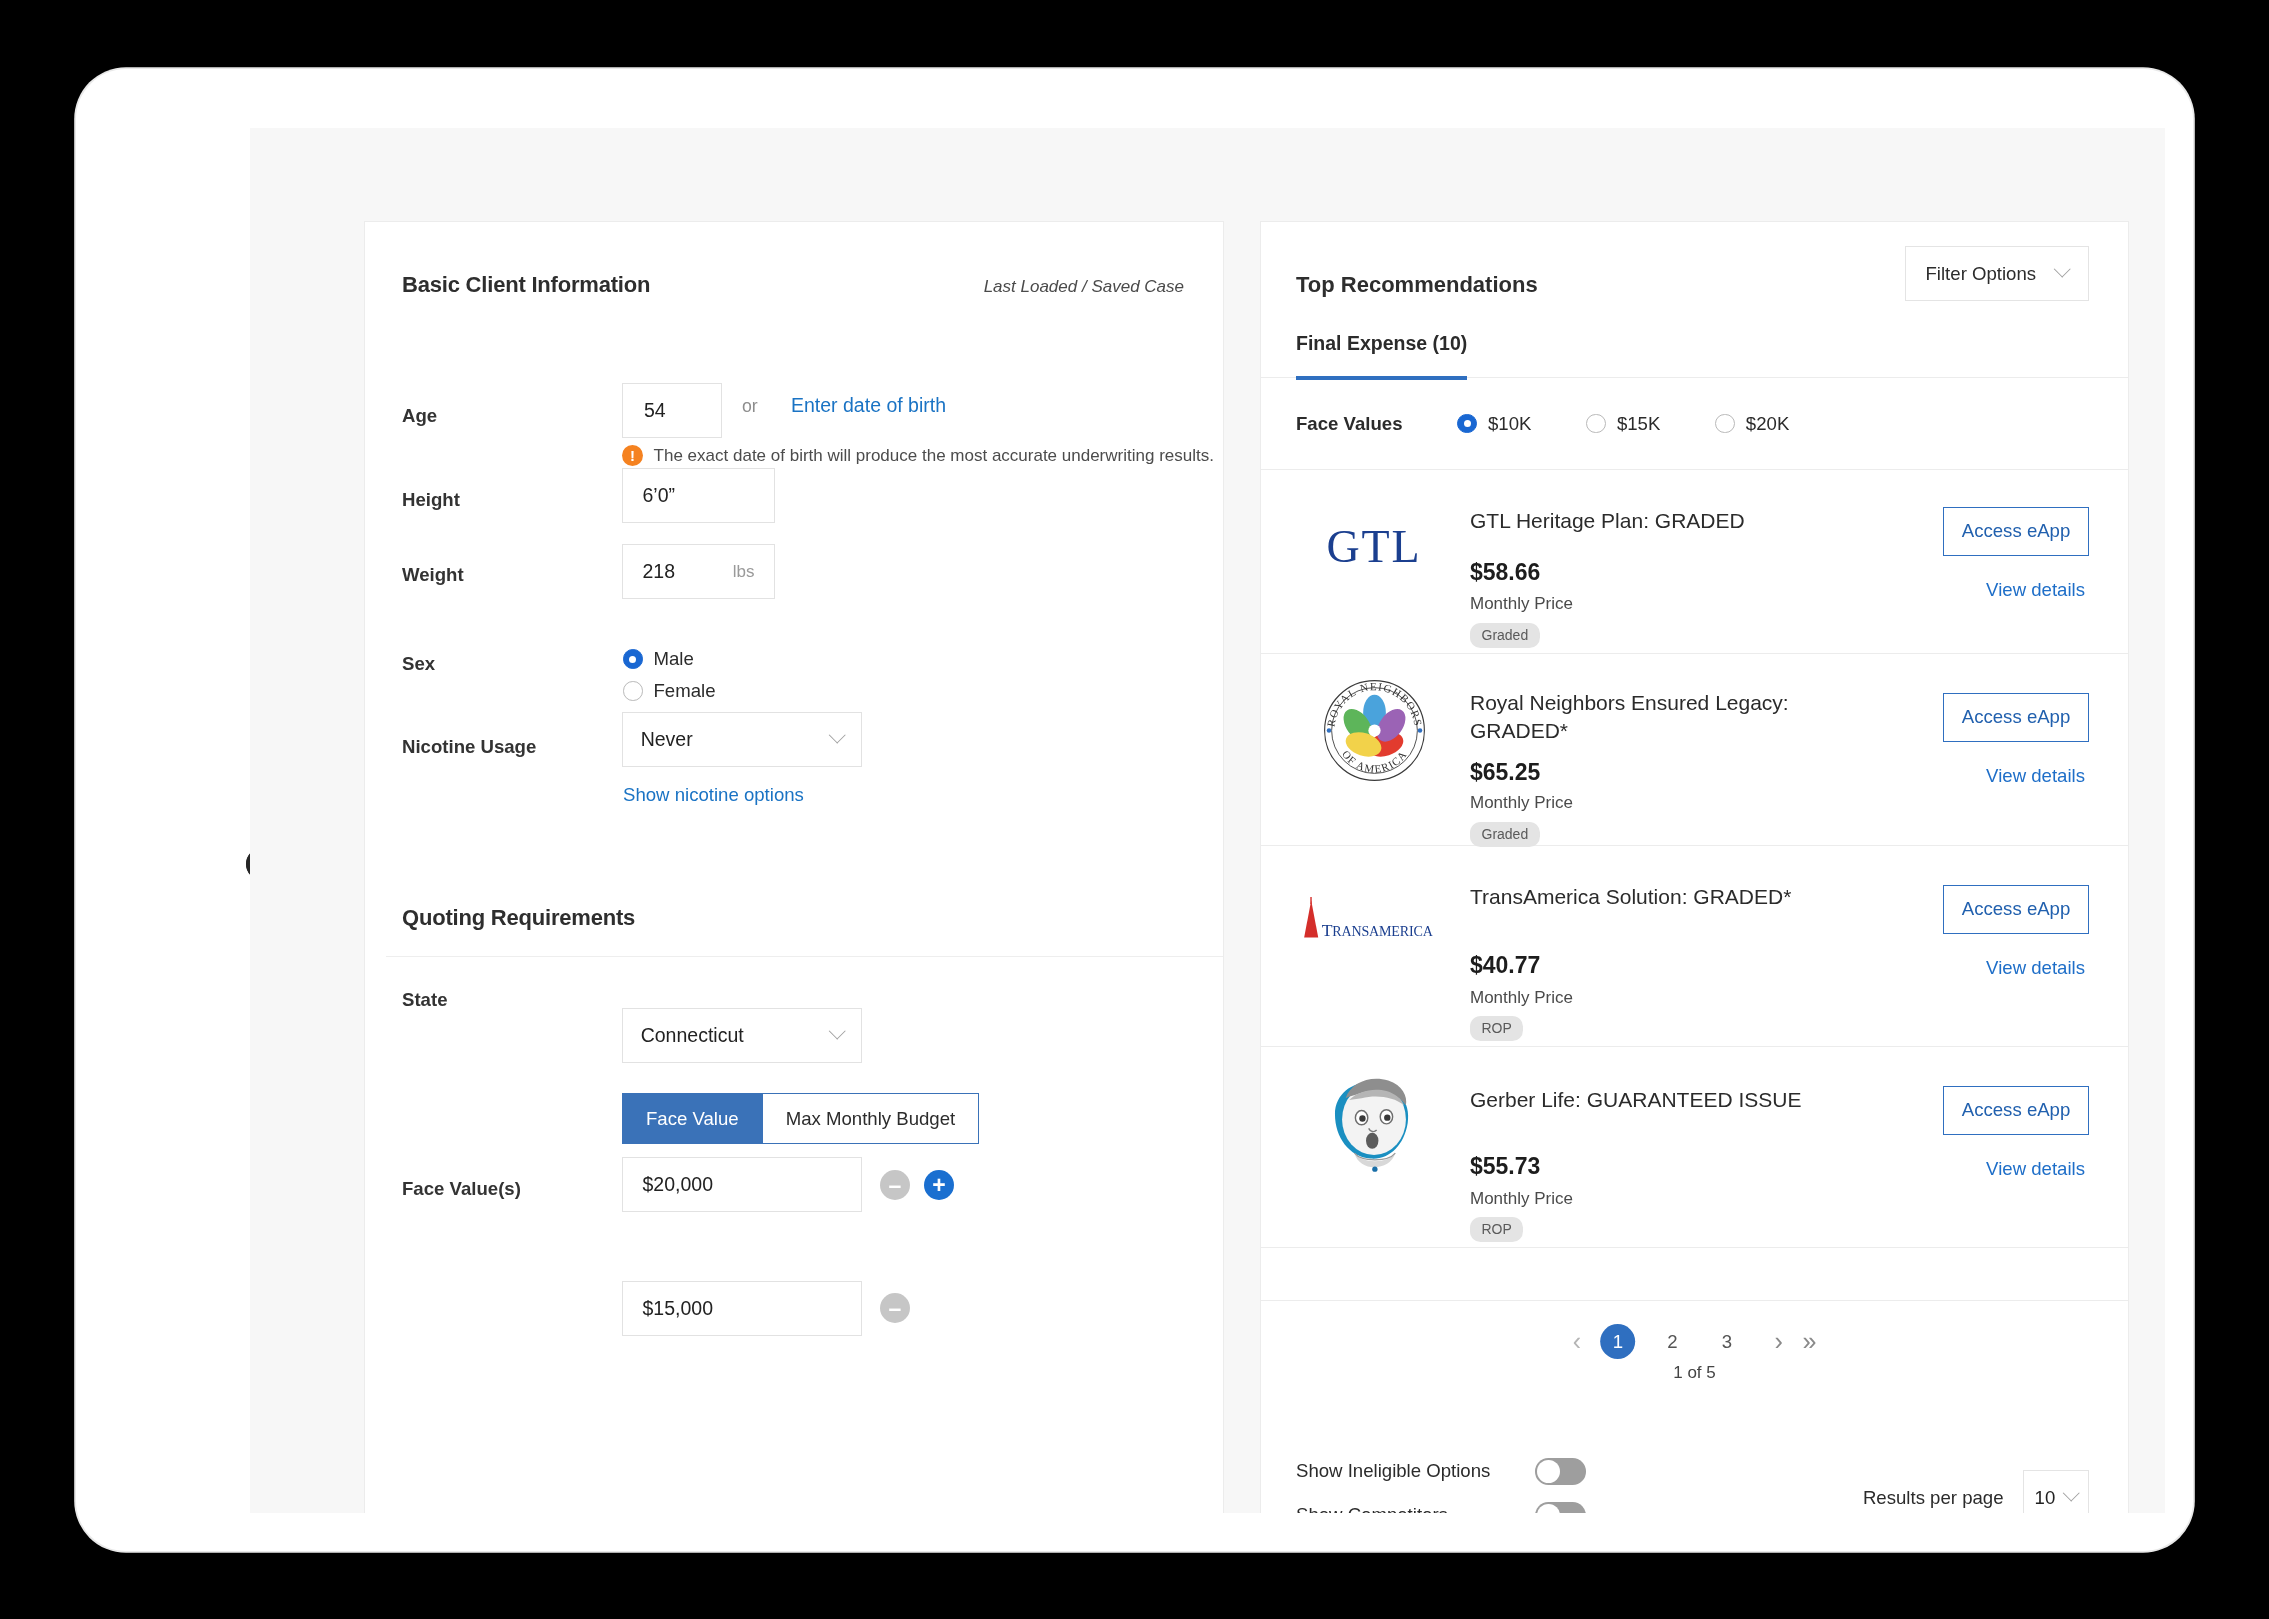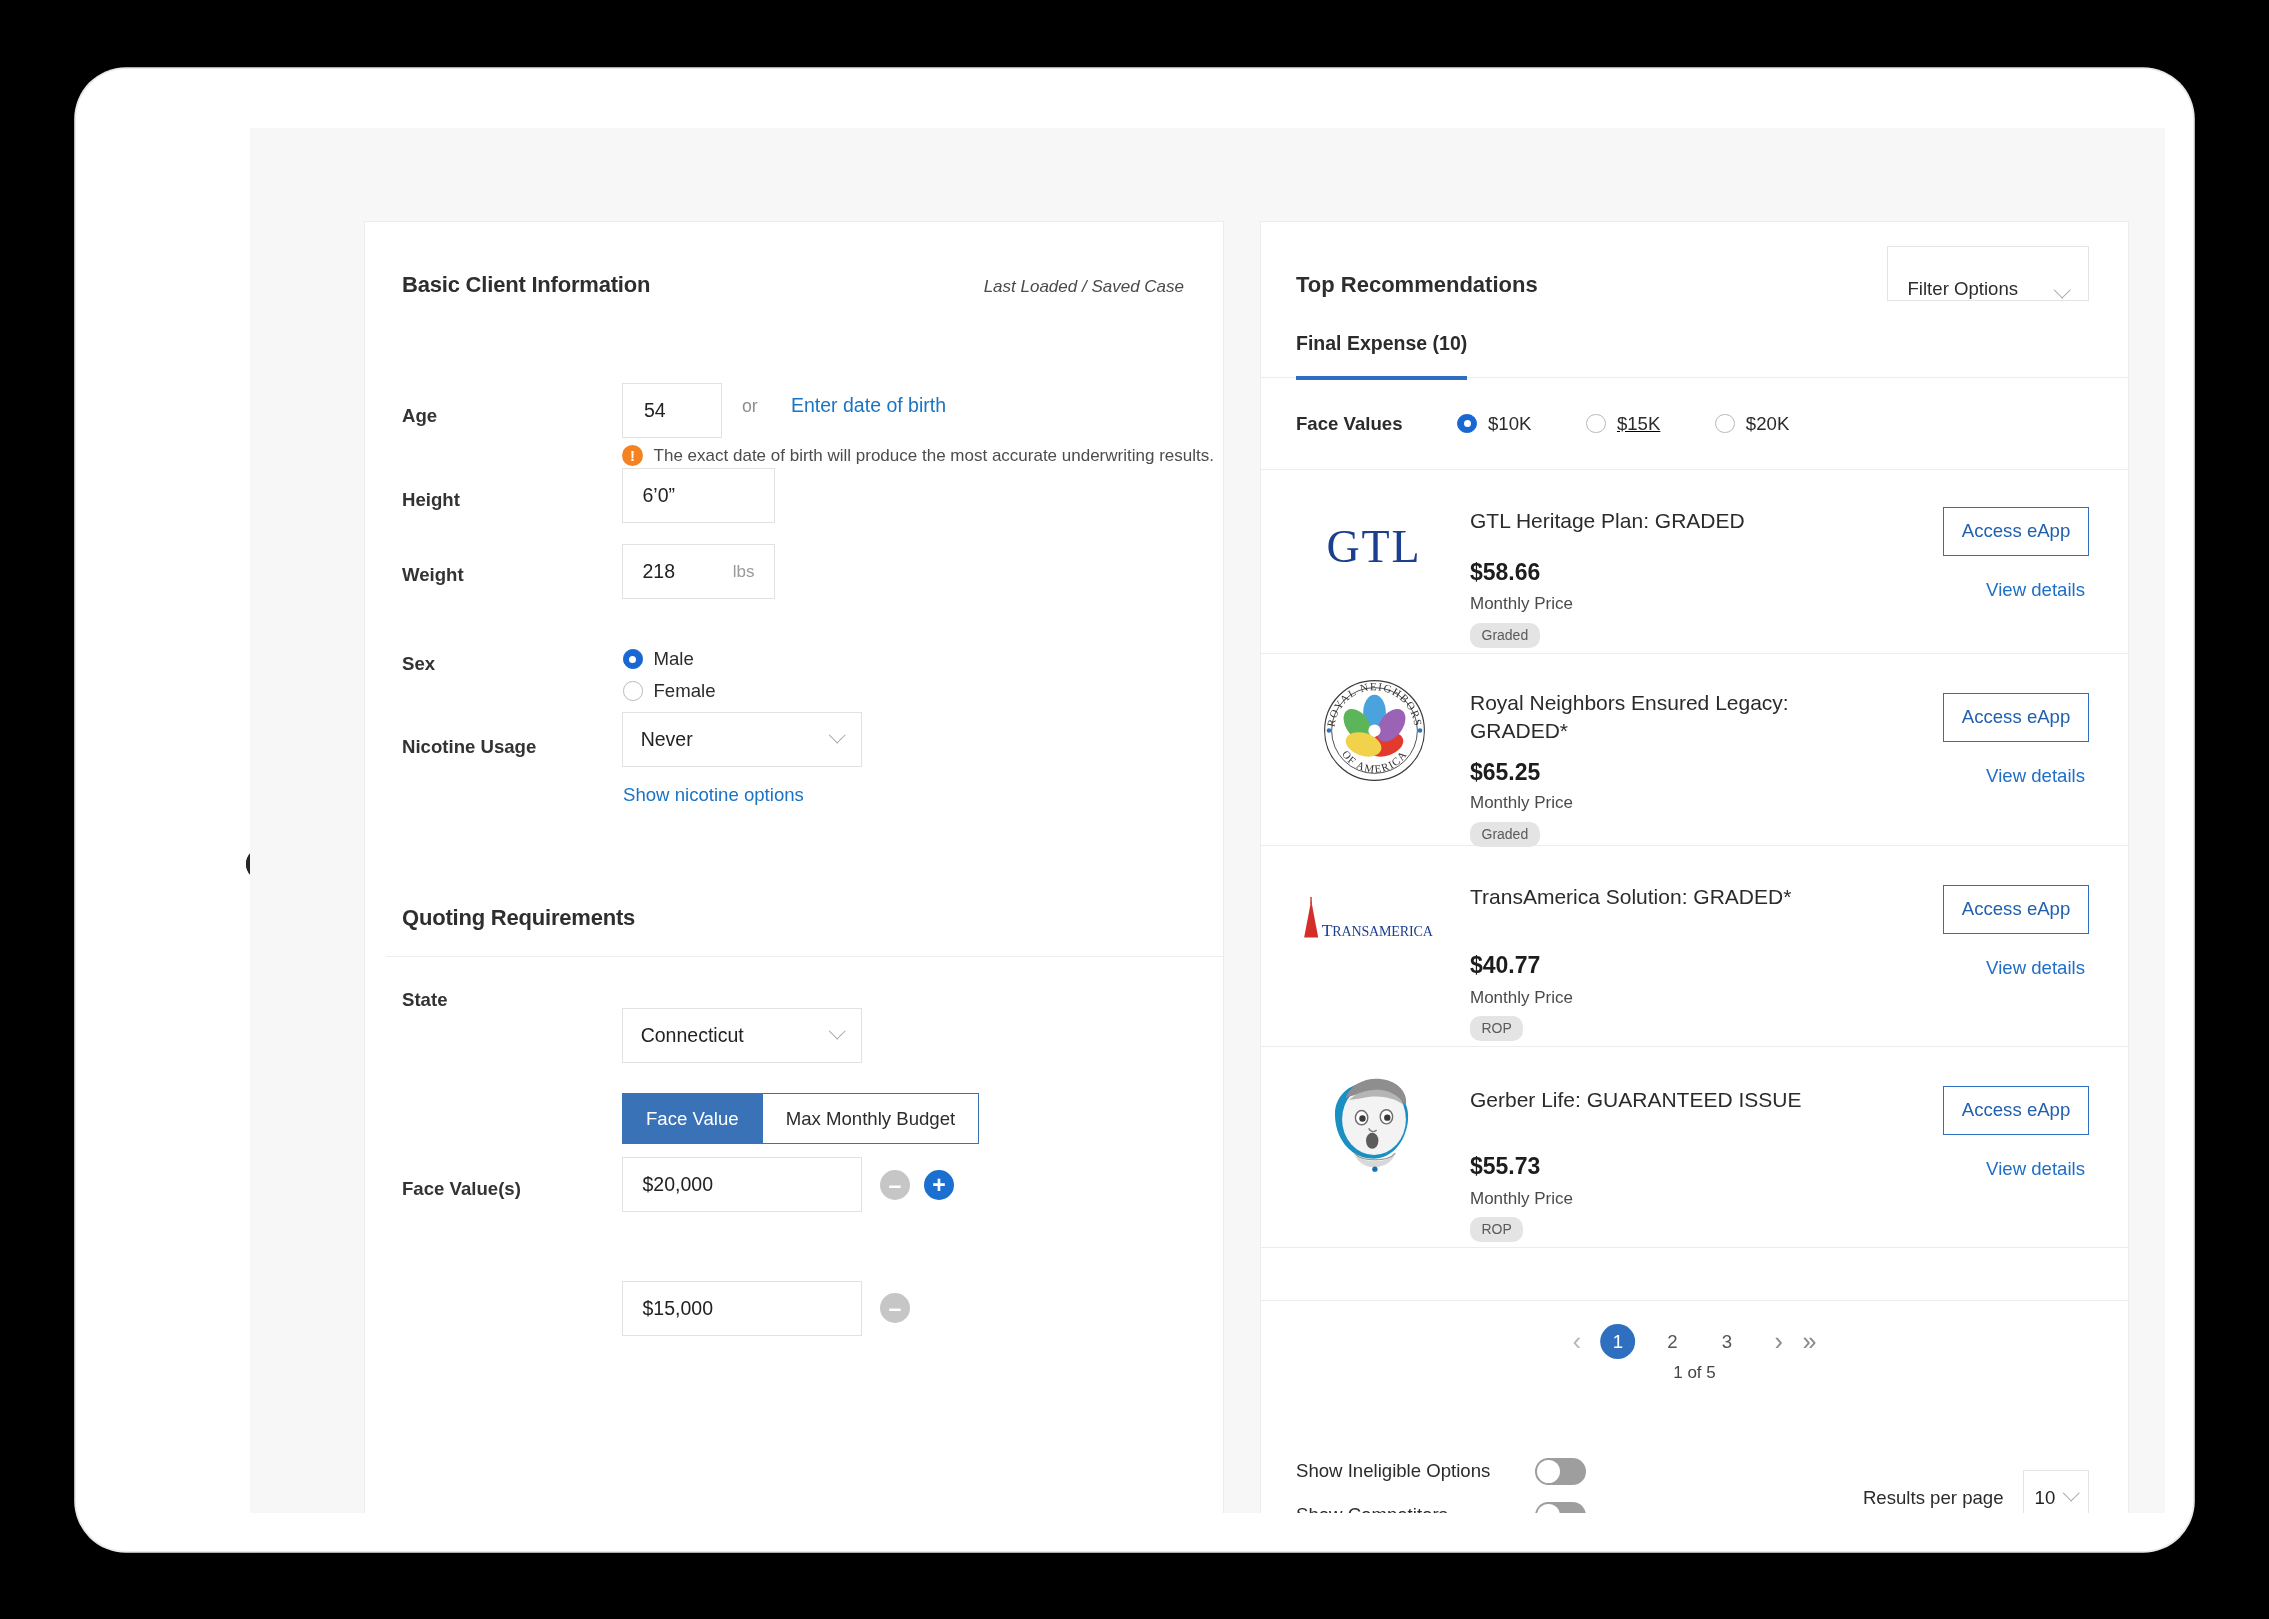--- a/index.html
+++ b/index.html
@@ -145,23 +145,23 @@
     font-size: 15px; color: #a0a0a0; line-height: 1.45;
   }
 
   
   .rp-title {
     position: absolute; left: 35px; top: 50px;
     font-size: 22px; font-weight: bold; color: #2e2e2e;
   }
   #filter-options {
     position: absolute; right: 39px; top: 24px;
-    width: 202px; height: 55px;
+    width: 184px; height: 55px;
     border: 0.9px solid #e4e4e4; background: #ffffff;
-    display: flex; align-items: flex-end; padding: 0 19.5px;
+    display: flex; align-items: center; padding: 0 19.5px;
     font-size: 18.6px; color: #2c2c2c; cursor: pointer;
   }
   #tab-strip {
     position: absolute; left: 0; right: 0; top: 110px; height: 46px;
     border-bottom: 0.9px solid #ececec;
   }
   .tab {
     position: absolute; left: 35px; top: 0;
     font-size: 19.5px; font-weight: bold; color: #2b2b2b;
     padding-bottom: 21px; cursor: pointer;
@@ -346,21 +346,21 @@
       <div id="tab-strip">
         <div class="tab active">Final Expense (10)</div>
       </div>
 
       <div id="face-values-row">
         <span class="fv-label">Face Values</span>
         <span class="radio-opt" style="position:static; margin-left:55px;">
           <span class="radio checked"></span>
           <span class="radio-label">$10K</span>
         </span>
-        <span class="radio-opt" style="position:static; margin-left:55px;text-decoration:underline;">
+        <span class="radio-opt" style="position:static; margin-left:55px;">
           <span class="radio"></span>
           <span class="radio-label">$15K</span>
         </span>
         <span class="radio-opt" style="position:static; margin-left:55px;">
           <span class="radio"></span>
           <span class="radio-label">$20K</span>
         </span>
       </div>
 
       <div class="product-card" style="top:248px; height:184px;">

